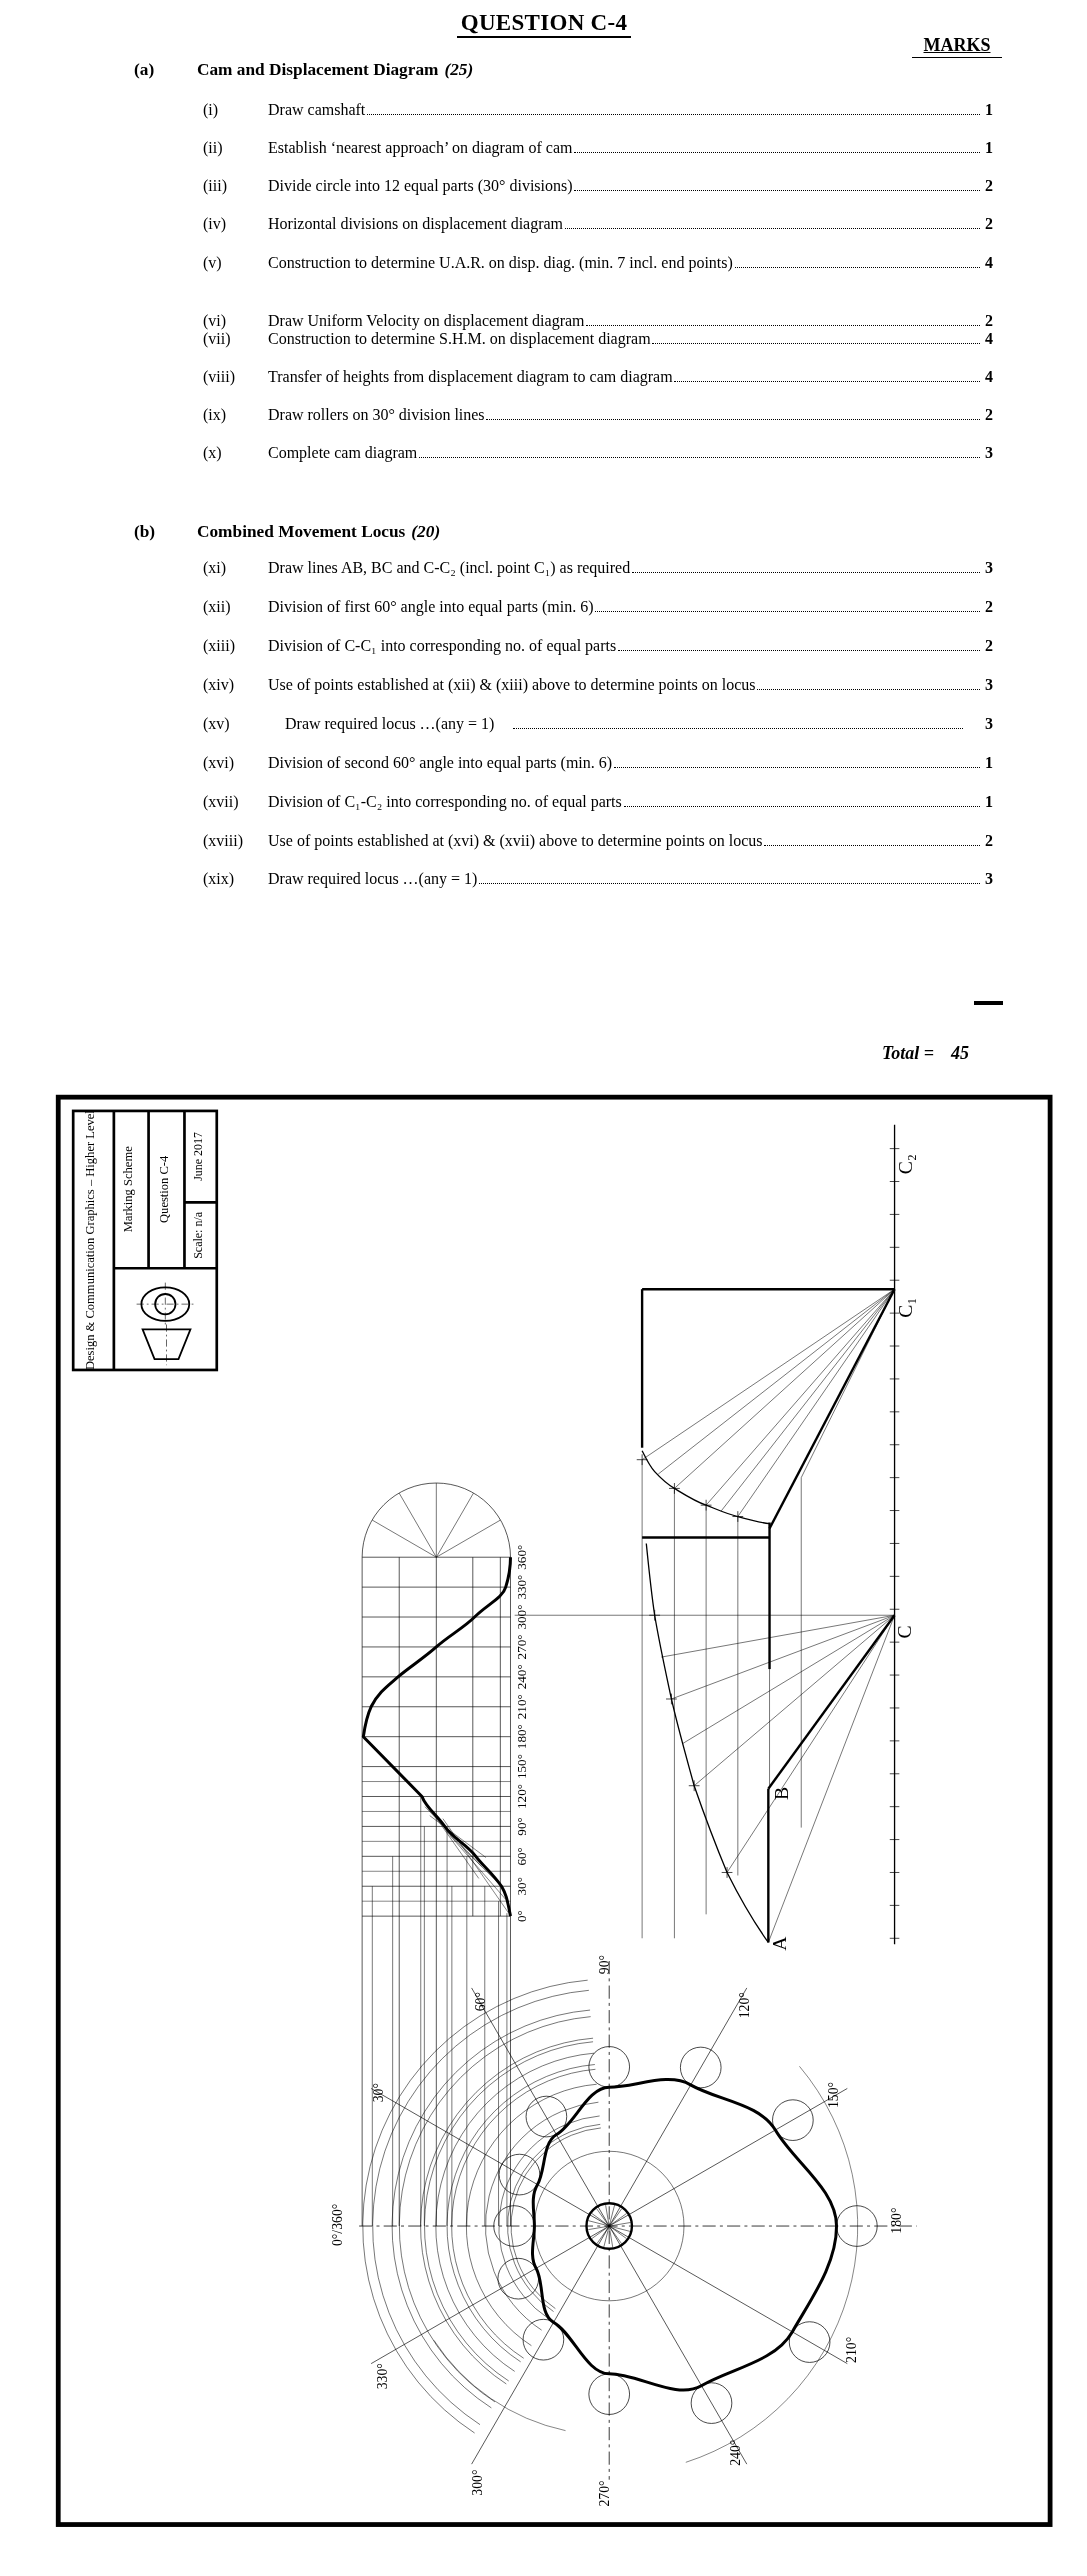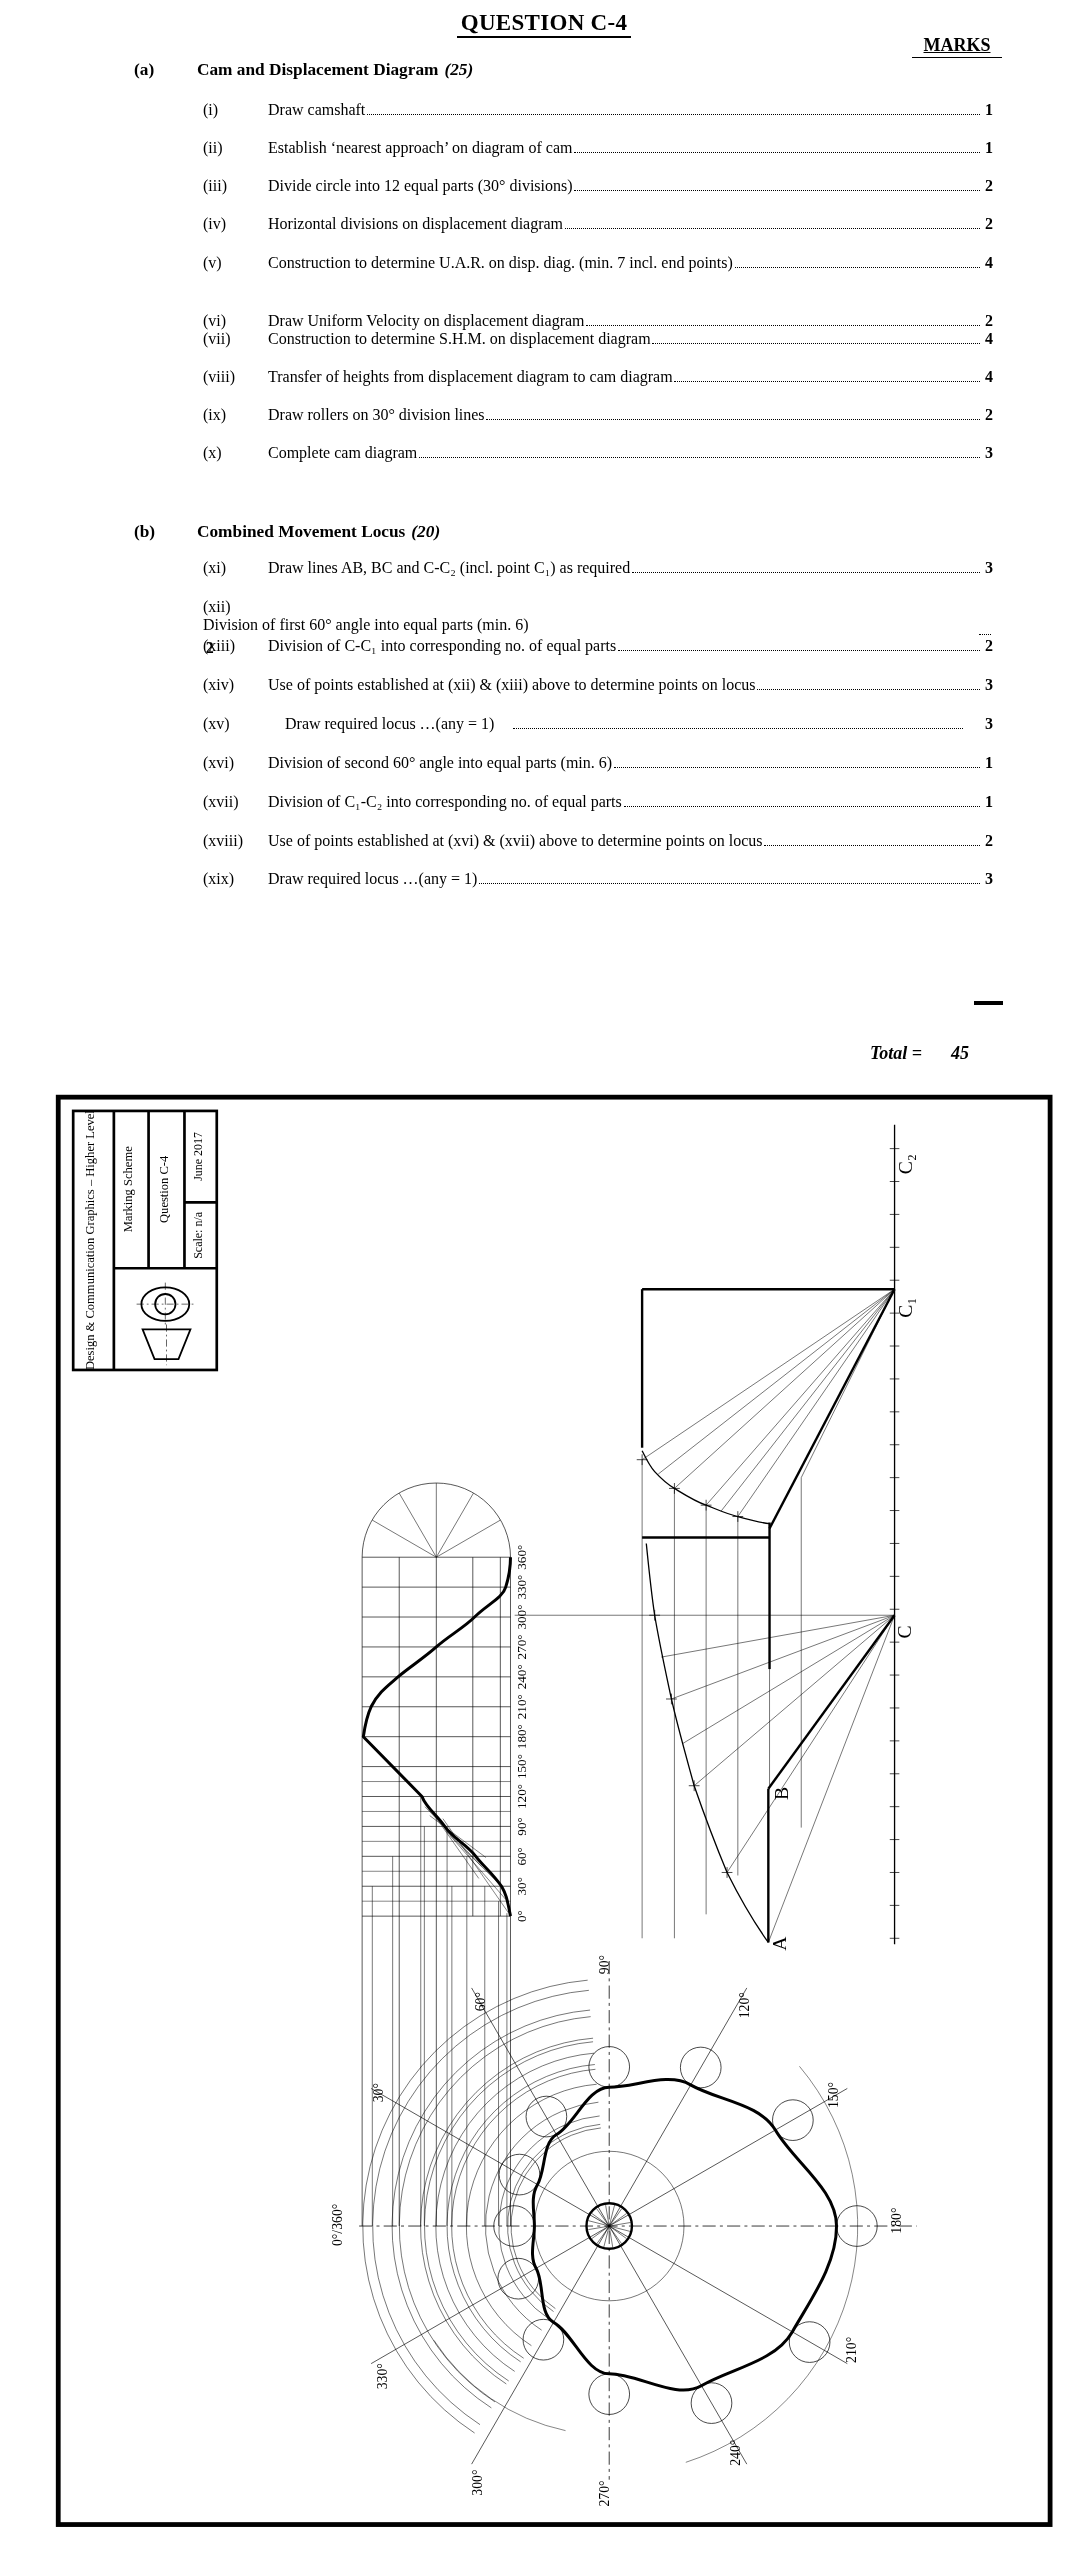--- a/index.html
+++ b/index.html
@@ -12,21 +12,21 @@
   .heading{position:absolute;display:flex;font-weight:bold;font-size:17.3px;width:100%;}
   .heading .idx{width:63px;flex:none;}
   .heading .wt{font-style:italic;margin-left:6px;}
   .item{position:absolute;display:flex;width:100%;font-size:16px;align-items:baseline;padding-left:69px;box-sizing:border-box;}
   .item .idx{width:65px;flex:none;}
   .item .txt{flex:none;white-space:nowrap;}
   .leader{flex:1;border-bottom:1.8px dotted #000;margin:0 1.8px;align-self:flex-end;margin-bottom:4.2px;min-width:12px;}
   .item .val{flex:none;font-weight:bold;min-width:10.8px;text-align:right;}
   .total-dash{position:absolute;left:974px;top:1001px;width:29px;height:4.2px;background:#000;}
   .total-label{position:absolute;left:796px;top:1043px;width:173px;text-align:right;font-size:18px;font-weight:bold;font-style:italic;}
-  .total-label .tv{display:inline-block;margin-left:29px;}
+  .total-label .tv{display:inline-block;margin-left:17px;}
   
   svg{position:absolute;top:0;left:0;}
   .s1{stroke:#000;stroke-width:1.1;fill:none;}
   .s08{stroke:#000;stroke-width:0.9;fill:none;}
   .s06{stroke:#000;stroke-width:0.8;fill:none;}
   .med{stroke:#000;stroke-width:2.2;fill:none;}
   .thick{stroke:#000;stroke-width:5;fill:none;stroke-linejoin:round;}
   .t4{stroke:#000;stroke-width:4;fill:none;}
   .t3{stroke:#000;stroke-width:3;fill:none;}
   .bord{stroke:#000;stroke-width:8;fill:none;}
@@ -116,21 +116,21 @@
       <span class="idx">(b)</span>
       <span>Combined Movement Locus</span>
       <span class="wt">(20)</span>
     </div>
     <div class="item" style="top: 559px;">
       <span class="idx">(xi)</span>
       <span class="txt">Draw lines AB, BC and C-C₂ (incl. point C₁) as required</span>
       <span class="leader"></span>
       <span class="val">3</span>
     </div>
-    <div class="item" style="top: 598px; flex-direction: column;">
+    <div class="item" style="top: 598px;">
       <span class="idx">(xii)</span>
       <span class="txt">Division of first 60° angle into equal parts (min. 6)</span>
       <span class="leader"></span>
       <span class="val">2</span>
     </div>
     <div class="item" style="top: 637px;">
       <span class="idx">(xiii)</span>
       <span class="txt">Division of C-C₁ into corresponding no. of equal parts</span>
       <span class="leader"></span>
       <span class="val">2</span>

